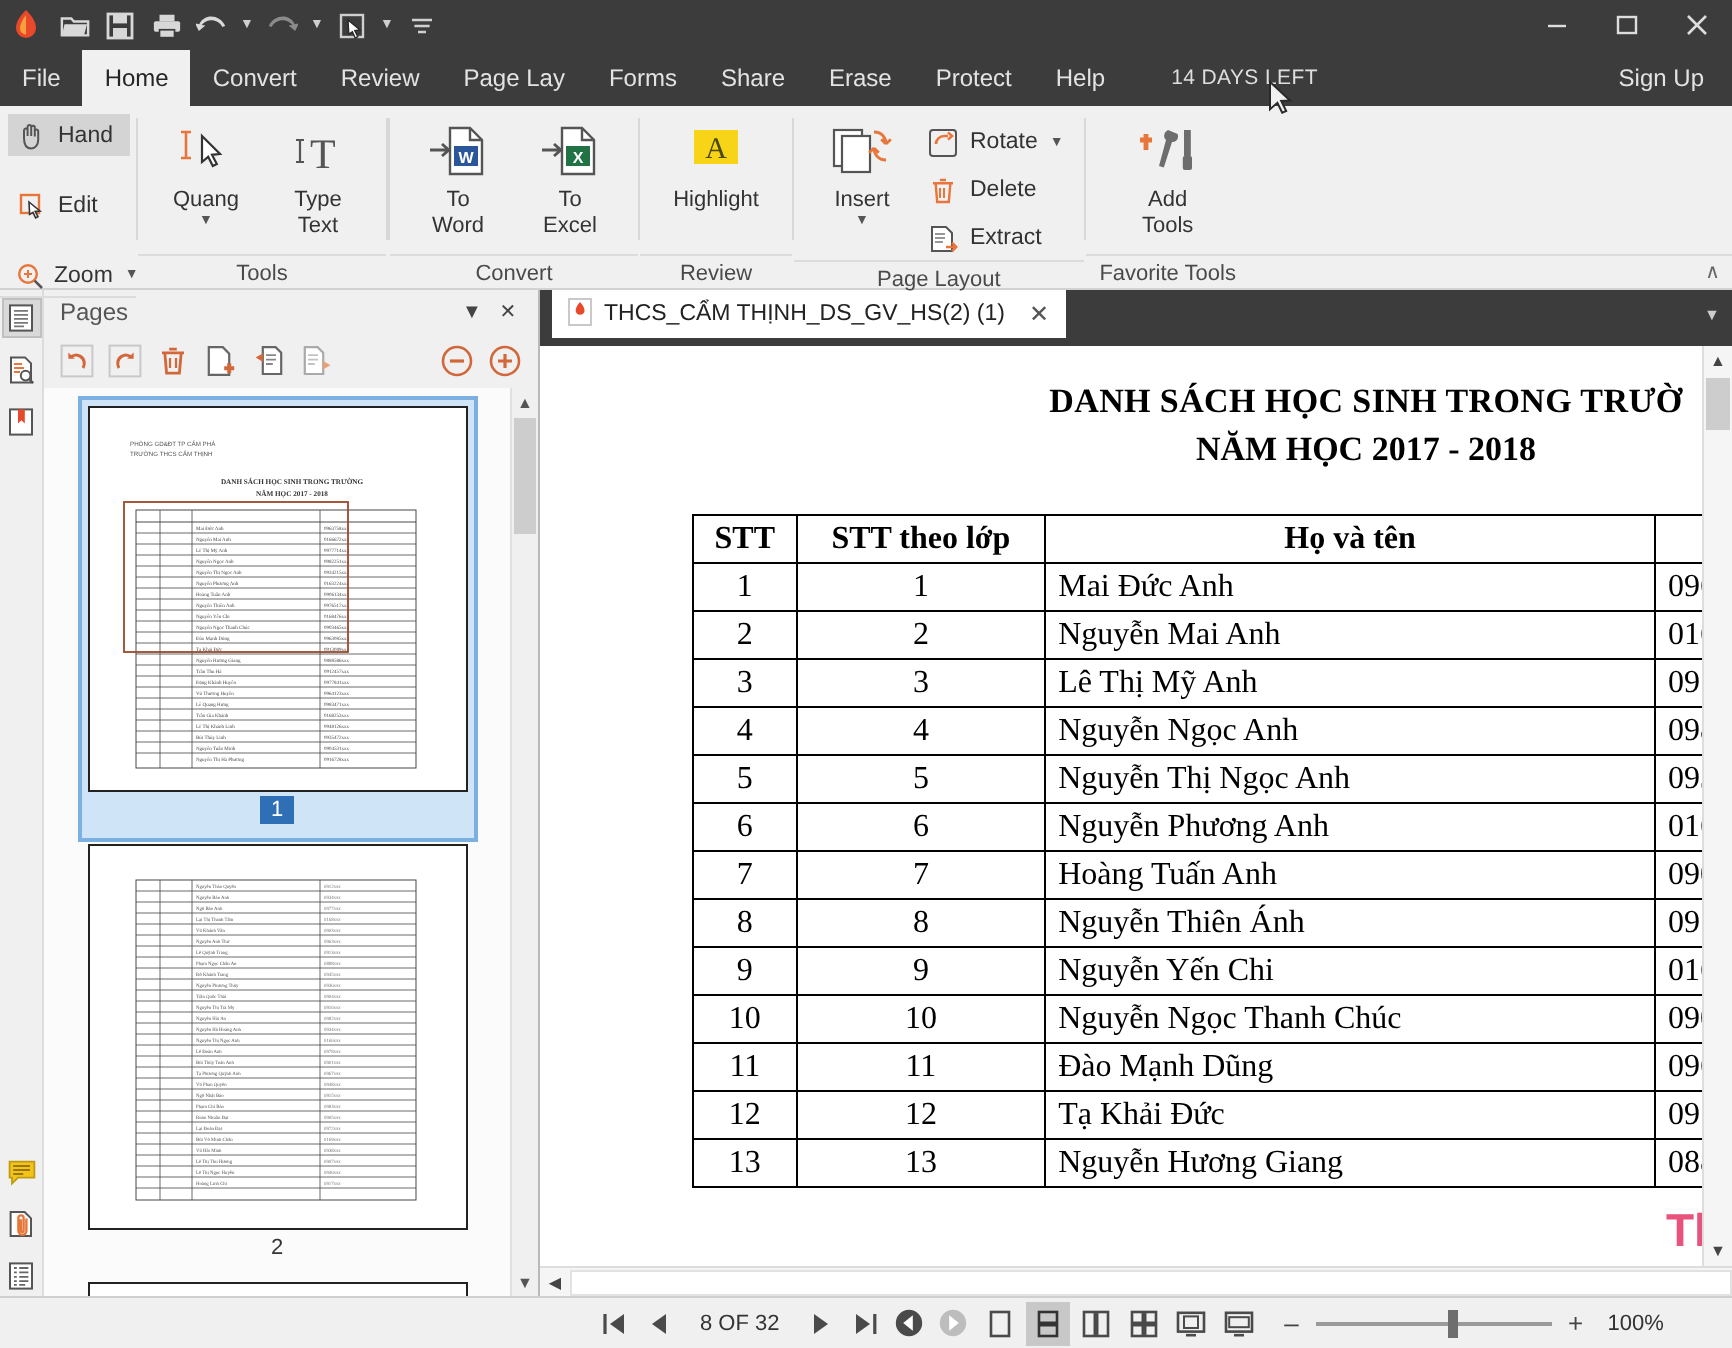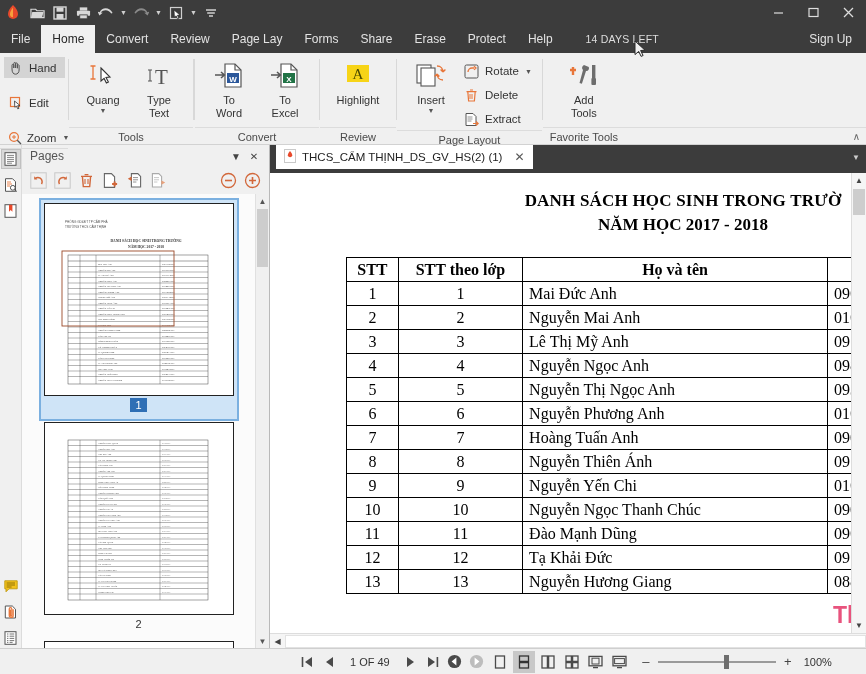--- a/index.html
+++ b/index.html
@@ -885,21 +885,21 @@
       <svg width="13" height="12" viewBox="0 0 13 12">
           <path d="M1.5 1v10" stroke="#4a4a4a" stroke-width="1.6"></path>
           <path d="M11 1L4 6l7 5z" fill="#4a4a4a"></path>
         </svg>
     </div>
     <div class="sbtn">
       <svg width="13" height="12" viewBox="0 0 13 12">
           <path d="M10 1L3 6l7 5z" fill="#4a4a4a"></path>
         </svg>
     </div>
-    <div class="pageind">1 OF 49</div>
+    <div class="pageind">8 OF 32</div>
     <div class="sbtn">
       <svg width="13" height="12" viewBox="0 0 13 12">
           <path d="M3 1l7 5-7 5z" fill="#4a4a4a"></path>
         </svg>
     </div>
     <div class="sbtn">
       <svg width="13" height="12" viewBox="0 0 13 12">
           <path d="M2 1l7 5-7 5z" fill="#4a4a4a"></path>
           <path d="M11.4 1v10" stroke="#4a4a4a" stroke-width="1.6"></path>
         </svg>

